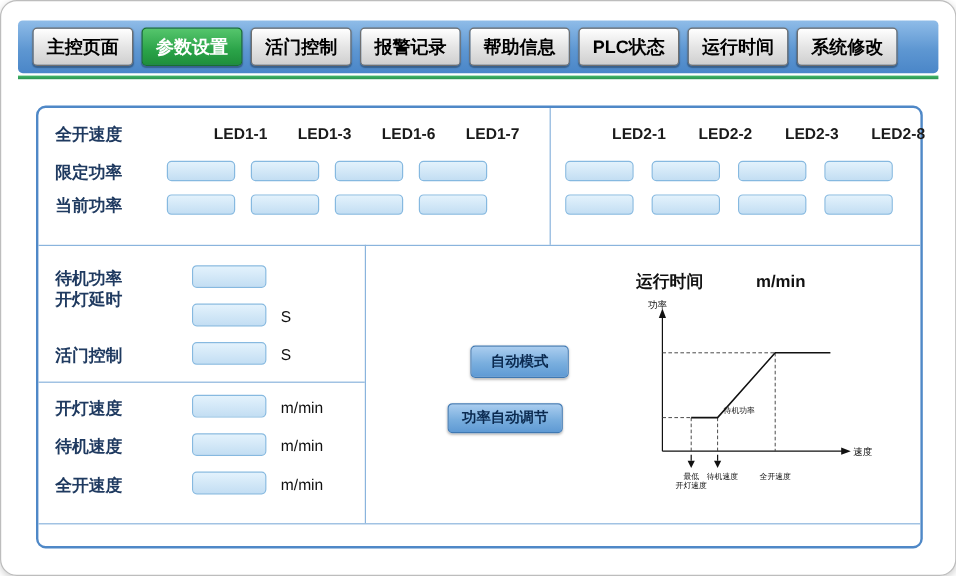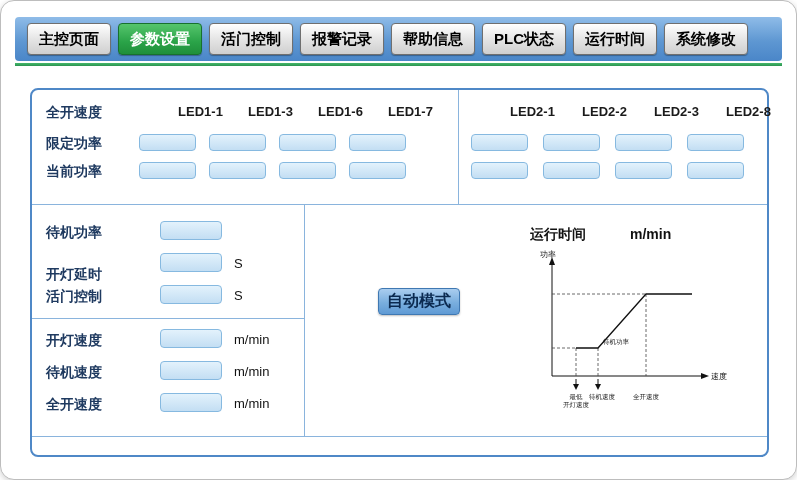--- a/index.html
+++ b/index.html
@@ -102,41 +102,42 @@
 
     <div class="vdiv" style="left:426px;top:0;height:114px"></div>
     <div class="hdiv" style="left:0;top:114px;width:100%"></div>
     <div class="vdiv" style="left:272px;top:114px;height:232px"></div>
     <div class="hdiv" style="left:0;top:228px;width:272px"></div>
     <div class="hdiv" style="left:0;top:346px;width:100%"></div>
 
     <span class="plab" style="top:134px">待机功率</span>
     <div class="pfield" style="top:131px"></div>
 
-    <span class="plab" style="top:176px">开灯延时</span>
+    <span class="plab" style="top:151px">开灯延时</span>
     <div class="pfield" style="top:163px"></div>
     <span class="unit" style="top:166px">S</span>
 
     <span class="plab" style="top:198px">活门控制</span>
     <div class="pfield" style="top:195px"></div>
     <span class="unit" style="top:198px">S</span>
 
     <span class="plab" style="top:242px">开灯速度</span>
     <div class="pfield" style="top:239px"></div>
     <span class="unit" style="top:242px">m/min</span>
 
     <span class="plab" style="top:274px">待机速度</span>
     <div class="pfield" style="top:271px"></div>
     <span class="unit" style="top:274px">m/min</span>
 
     <span class="plab" style="top:306px">全开速度</span>
     <div class="pfield" style="top:303px"></div>
     <span class="unit" style="top:306px">m/min</span>
 
-    <div class="hmibtn" style="left:346px;top:198px;width:80px;height:25px;font-size:16px">自动模式</div>
+    <div class="hmibtn" style="left:360px;top:198px;width:80px;height:25px;font-size:12px">自动模式</div>
+    <div class="hmibtn" style="left:341px;top:246px;width:94px;height:23px;font-size:12px">功率自动调节</div>
 
     <span class="chart-head" style="left:498px;top:136px">运行时间</span>
     <span class="chart-head" style="left:598px;top:136px">m/min</span>
 
     <svg class="chart" viewBox="0 0 200 185">
       <text x="12" y="13" class="ctxt">功率</text>
       <line class="axis" x1="24" y1="20" x2="24" y2="132"></line>
       <polygon class="axfill" points="24,13 21,21 27,21"></polygon>
       <line class="axis" x1="24" y1="132" x2="174" y2="132"></line>
       <polygon class="axfill" points="181,132 173,129 173,135"></polygon>

